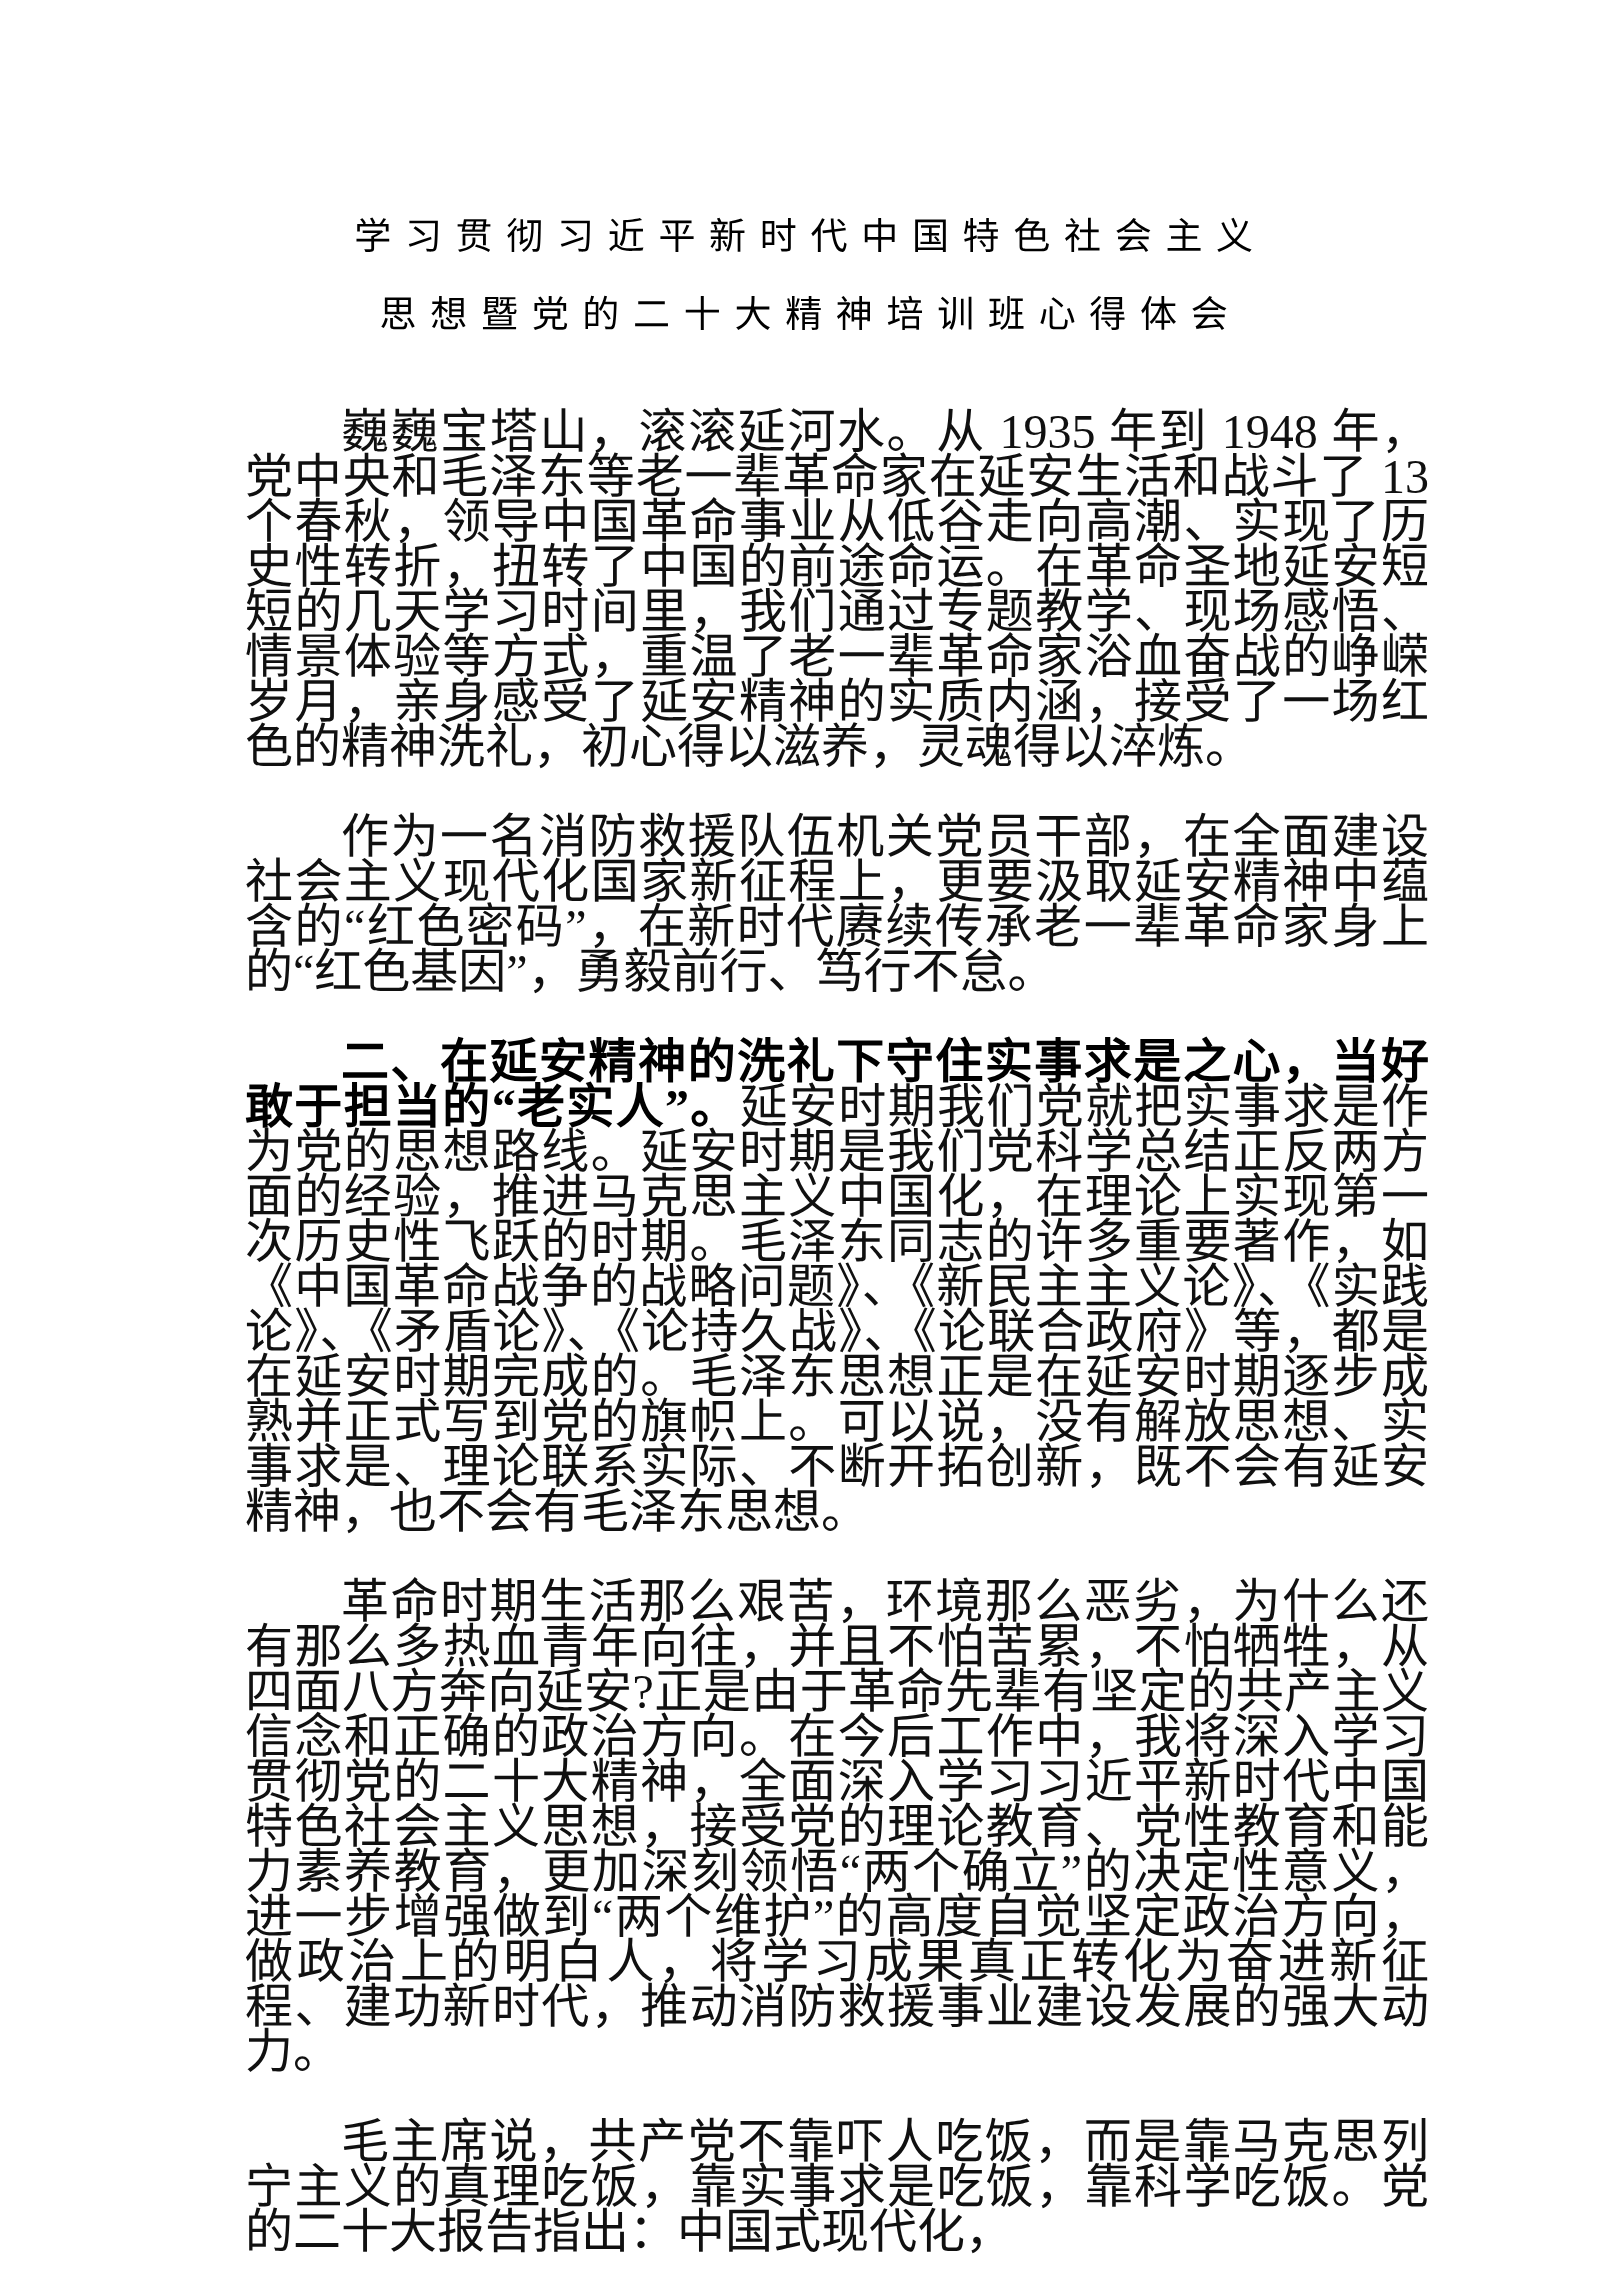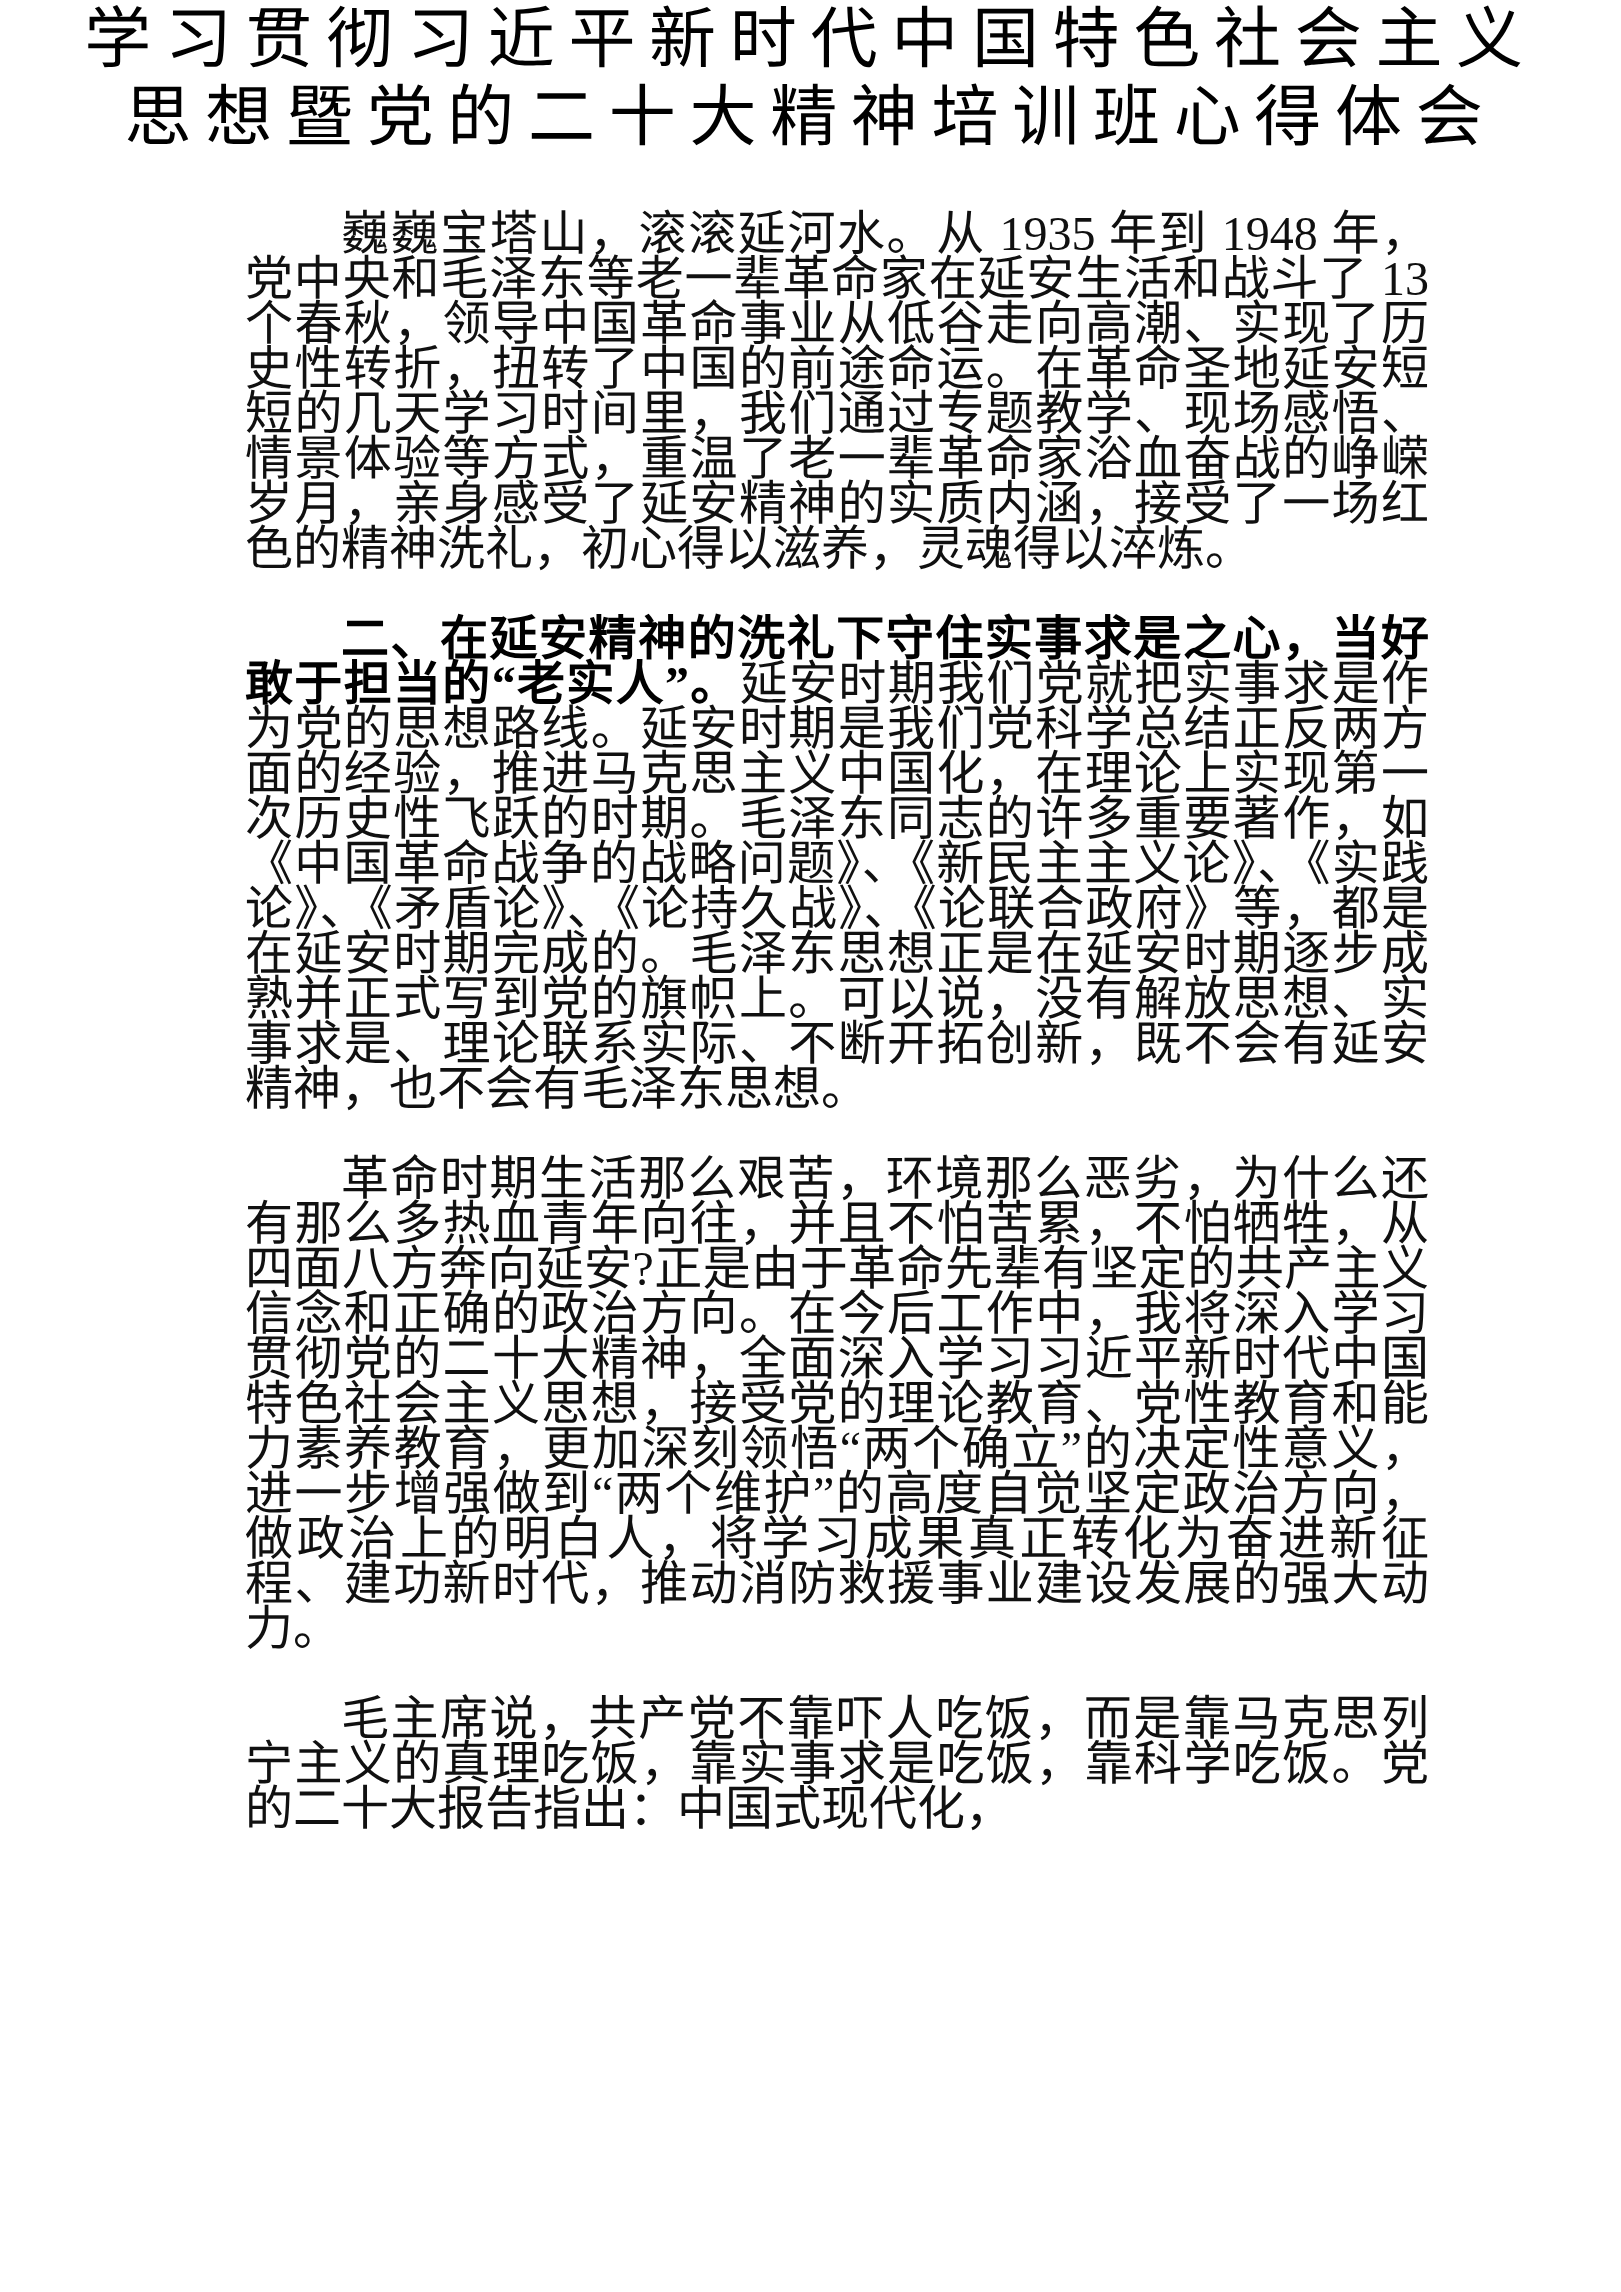--- a/index.html
+++ b/index.html
@@ -11,22 +11,23 @@
     position: relative;
     width: 1621px;
     height: 2293px;
     background: #ffffff;
     color: #141414;
     font-family: "Liberation Serif", "DejaVu Serif", serif;
     overflow: hidden;
     box-sizing: border-box;
   }
   .doc-title {
+    padding-top: 198px;
     text-align: center;
-    font-size: 67px;
+    font-size: 37px;
     line-height: 78px;
     letter-spacing: 13.7px;
     font-weight: 400;
     color: #000000;
   }
   .doc-title .title-line {
     white-space: nowrap;
   }
   .content {
     margin: 55px 192px 0 245px;
@@ -55,20 +56,21 @@
 
   <div class="doc-title">
     <div class="title-line">学习贯彻习近平新时代中国特色社会主义</div>
     <div class="title-line">思想暨党的二十大精神培训班心得体会</div>
   </div>
 
   <div class="content">
 
     <p><span>巍巍宝塔山，滚滚延河水。从 1935 年到 1948 年，党中央和毛泽东等老一辈革命家在延安生活和战斗了 13 个春秋，领导中国革命事业从低谷走向高潮、实现了历史性转折，扭转了中国的前途命运。在革命圣地延安短短的几天学习时间里，我们通过专题教学、现场感悟、情景体验等方式，重温了老一辈革命家浴血奋战的峥嵘岁月，亲身感受了延安精神的实质内涵，接受了一场红色的精神洗礼，初心得以滋养，灵魂得以淬炼。</span></p>
 
+    <p><span>作为一名消防救援队伍机关党员干部，在全面建设社会主义现代化国家新征程上，更要汲取延安精神中蕴含的“红色密码”，在新时代赓续传承老一辈革命家身上的“红色基因”，勇毅前行、笃行不怠。</span></p>
 
 
     <p><span class="section-lead">二、在延安精神的洗礼下守住实事求是之心，当好敢于担当的“老实人”。</span><span>延安时期我们党就把实事求是作为党的思想路线。延安时期是我们党科学总结正反两方面的经验，推进马克思主义中国化，在理论上实现第一次历史性飞跃的时期。毛泽东同志的许多重要著作，如《中国革命战争的战略问题》、《新民主主义论》、《实践论》、《矛盾论》、《论持久战》、《论联合政府》等，都是在延安时期完成的。毛泽东思想正是在延安时期逐步成熟并正式写到党的旗帜上。可以说，没有解放思想、实事求是、理论联系实际、不断开拓创新，既不会有延安精神，也不会有毛泽东思想。</span></p>
 
     <p><span>革命时期生活那么艰苦，环境那么恶劣，为什么还有那么多热血青年向往，并且不怕苦累，不怕牺牲，从四面八方奔向延安?正是由于革命先辈有坚定的共产主义信念和正确的政治方向。在今后工作中，我将深入学习贯彻党的二十大精神，全面深入学习习近平新时代中国特色社会主义思想，接受党的理论教育、党性教育和能力素养教育，更加深刻领悟“两个确立”的决定性意义，进一步增强做到“两个维护”的高度自觉坚定政治方向，做政治上的明白人，将学习成果真正转化为奋进新征程、建功新时代，推动消防救援事业建设发展的强大动力。</span></p>
 
     <p><span>毛主席说，共产党不靠吓人吃饭，而是靠马克思列宁主义的真理吃饭，靠实事求是吃饭，靠科学吃饭。党的二十大报告指出：中国式现代化，</span></p>
 
   </div>
 

